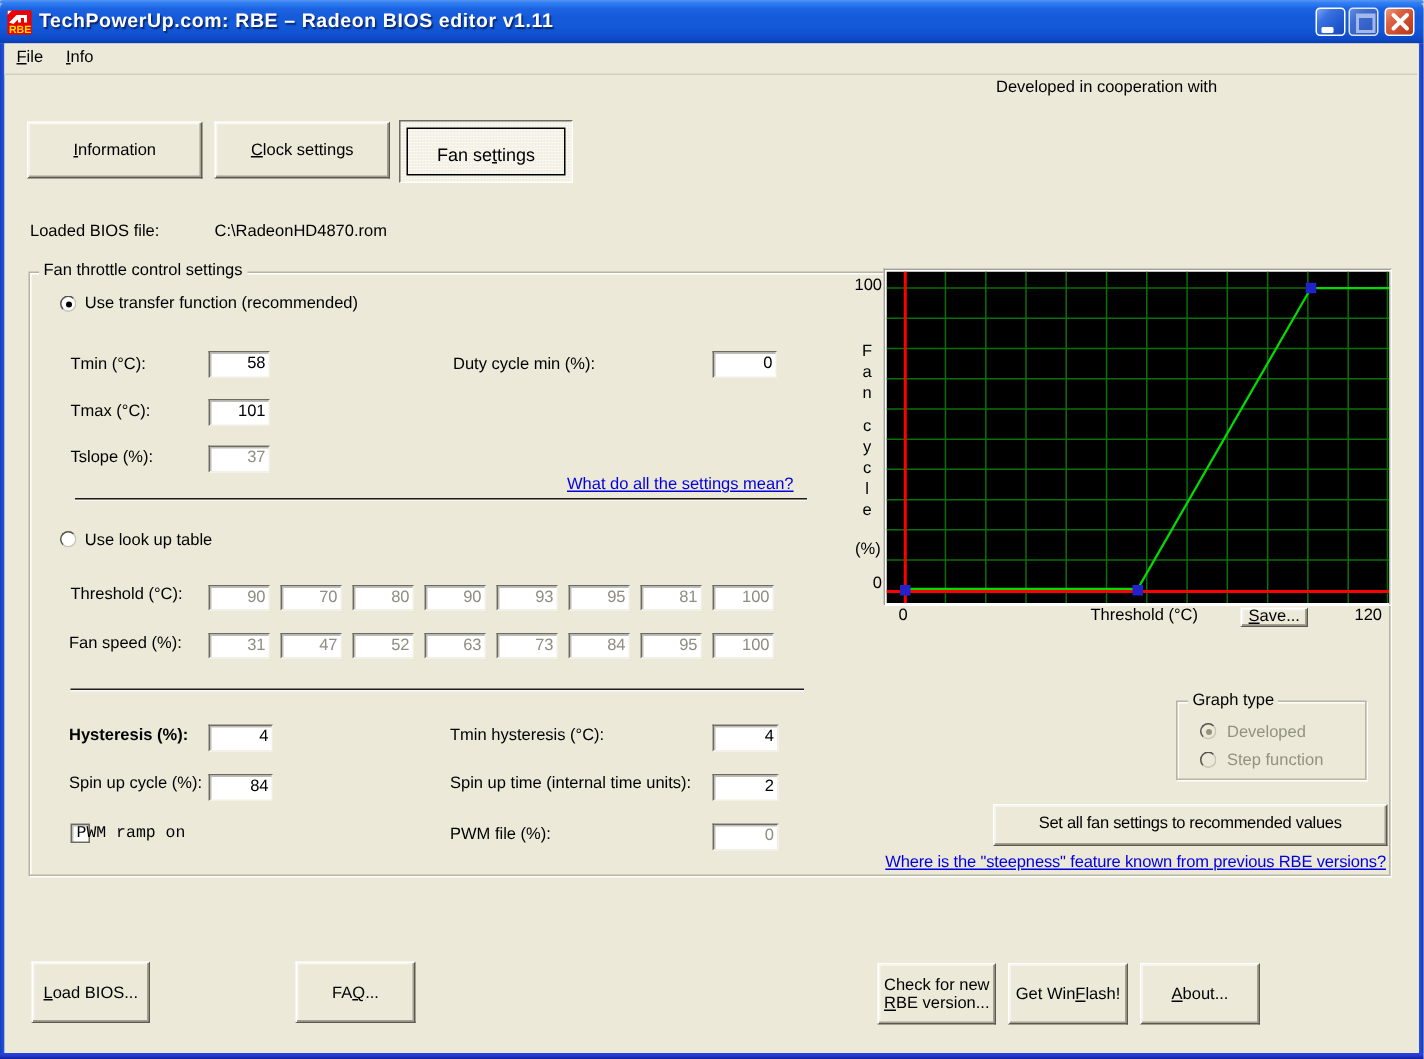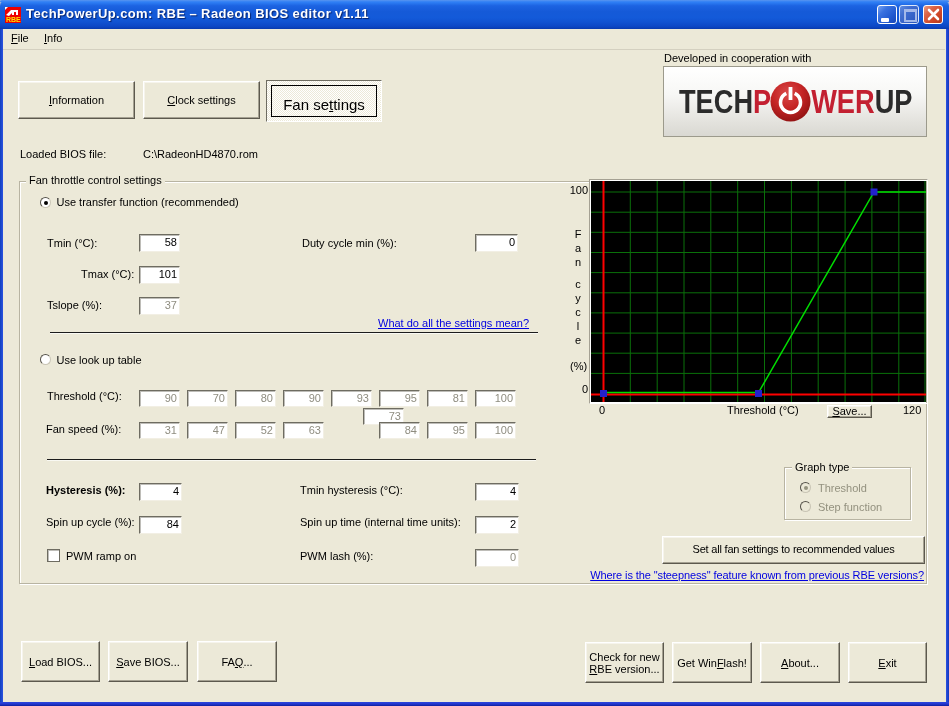--- a/index.html
+++ b/index.html
@@ -90,58 +90,43 @@
  <div class="abs menuitem" style="left:11px;top:32px;"><u>F</u>ile</div>
  <div class="abs menuitem" style="left:44px;top:32px;"><u>I</u>nfo</div>
 
  <div class="abs btn" style="left:18px;top:81px;width:117px;height:38px;">
       <span class="bt" style="top:12px;"><u>I</u>nformation</span>
     </div>
  <div class="abs btn" style="left:143px;top:81px;width:117px;height:38px;">
       <span class="bt" style="top:12px;"><u>C</u>lock settings</span>
     </div>
  <div class="abs" style="left:266px;top:80px;width:116px;height:42px;border:1px solid;border-color:#6e6c61 #fff #fff #6e6c61;box-sizing:border-box;background:repeating-conic-gradient(#ffffff 0% 25%,#ece9d8 0% 50%) 0 0/2px 2px;">
-   <div style="position:absolute;left:4px;top:4px;right:4px;bottom:4px;border:1px solid #000;text-align:center;font-size:15px;">
+   <div style="position:absolute;left:4px;top:4px;right:4px;bottom:4px;border:1px solid #000;text-align:center;font-size:12px;">
         <span style="position:absolute;left:0;right:0;top:10px;">Fan se<u>t</u>tings</span>
       </div>
  </div>
 
  <div class="abs lbl" style="left:664px;top:52px;">Developed in cooperation with</div>
- <div class="abs" style="left:663px;top:66px;width:264px;height:71px;border:1px solid #9c9a8c;box-sizing:border-box;background:linear-gradient(180deg,#ffffff 0%,#f7f7f5 40%,#e3e2dd 80%,#d9d8d2 100%);">
-   <div id="logotxt" style="position:absolute;left:15px;top:15px;font-size:34px;font-weight:bold;color:#2b2b2b;white-space:nowrap;transform:scaleX(0.8);transform-origin:0 0;">TECH<span style="color:#c32031">P</span><span style="display:inline-block;width:50px;"></span><span style="color:#c32031">WER</span>UP</div>
-   <svg style="position:absolute;left:106px;top:14px;" width="41" height="41" viewBox="0 0 41 41">
-     <defs>
-          <radialGradient id="pg" cx="42%" cy="30%" r="75%">
-       <stop offset="0%" stop-color="#da4a4a"></stop>
-            <stop offset="50%" stop-color="#c52525"></stop>
-            <stop offset="100%" stop-color="#8e1111"></stop>
-     </radialGradient>
-        </defs>
-     <circle cx="20.5" cy="20.5" r="20" fill="url(#pg)"></circle>
-     <path d="M16.27 12.44 A10 10 0 1 0 24.73 12.44" fill="none" stroke="#fff" stroke-width="3.6"></path>
-     <rect x="18.6" y="6" width="3.8" height="13" fill="#fff"></rect>
-   </svg>
- </div>
 
  <div class="abs lbl" style="left:20px;top:148px;">Loaded BIOS file:</div>
  <div class="abs lbl" style="left:143px;top:148px;">C:\RadeonHD4870.rom</div>
 
  <div class="abs group" style="left:19px;top:181px;width:908px;height:403px;"></div>
  <div class="abs lbl" style="left:26px;top:174px;background:#ece9d8;padding:0 3px;">Fan throttle control settings</div>
 
  <div class="abs radio" style="left:40px;top:197px;">
       <div class="dot"></div>
     </div>
  <div class="abs lbl" style="left:56.5px;top:196px;">Use transfer function (recommended)</div>
 
  <div class="abs lbl" style="left:47px;top:237px;">Tmin (°C):</div>
  <div class="abs tb" style="left:139px;top:234px;width:41px;height:18px;">
       <span>58</span>
     </div>
- <div class="abs lbl" style="left:47px;top:268px;margin-left:34px;">Tmax (°C):</div>
+ <div class="abs lbl" style="left:47px;top:268px;">Tmax (°C):</div>
  <div class="abs tb" style="left:139px;top:266px;width:41px;height:18px;">
       <span>101</span>
     </div>
  <div class="abs lbl" style="left:47px;top:299px;">Tslope (%):</div>
  <div class="abs tb dis" style="left:139px;top:297px;width:41px;height:18px;">
       <span>37</span>
     </div>
  <div class="abs lbl" style="left:302px;top:237px;">Duty cycle min (%):</div>
  <div class="abs tb" style="left:475px;top:234px;width:43px;height:18px;">
       <span>0</span>
@@ -174,21 +159,21 @@
     </div>
  <div class="abs tb dis" style="left:283px;top:390px;width:41px;height:17px;">
       <span>90</span>
     </div>
  <div class="abs tb dis" style="left:283px;top:422px;width:41px;height:17px;">
       <span>63</span>
     </div>
  <div class="abs tb dis" style="left:331px;top:390px;width:41px;height:17px;">
       <span>93</span>
     </div>
- <div class="abs tb dis" style="left:331px;top:408px;width:41px;height:17px;margin-left:32px;">
+ <div class="abs tb dis" style="left:331px;top:422px;width:41px;height:17px;">
       <span>73</span>
     </div>
  <div class="abs tb dis" style="left:379px;top:390px;width:41px;height:17px;">
       <span>95</span>
     </div>
  <div class="abs tb dis" style="left:379px;top:422px;width:41px;height:17px;">
       <span>84</span>
     </div>
  <div class="abs tb dis" style="left:427px;top:390px;width:41px;height:17px;">
       <span>81</span>
@@ -215,22 +200,22 @@
     </div>
  <div class="abs lbl" style="left:46px;top:516px;">Spin up cycle (%):</div>
  <div class="abs tb" style="left:139px;top:516px;width:43px;height:18px;">
       <span>84</span>
     </div>
  <div class="abs lbl" style="left:300px;top:516px;">Spin up time (internal time units):</div>
  <div class="abs tb" style="left:475px;top:516px;width:44px;height:18px;">
       <span>2</span>
     </div>
  <div class="abs check" style="left:47px;top:549px;"></div>
- <div class="abs lbl" style="left:66px;top:550px;">PWM ramp on</div>
- <div class="abs lbl" style="left:300px;top:550px;">PWM lash (%):</div>
+ <div class="abs lbl" style="left:51px;top:550px;font-family:Liberation Mono, monospace;">PWM ramp on</div>
+ <div class="abs lbl" style="left:300px;top:550px;">PWM file (%):</div>
  <div class="abs tb dis" style="left:475px;top:549px;width:44px;height:18px;">
       <span>0</span>
     </div>
 
  <div class="abs" style="left:588.5px;top:178.5px;border:1px solid;border-color:#a5a193 #fff #fff #a5a193;background:#fff;padding:1px;">
  <svg style="display:block;" width="335" height="221" viewBox="0 0 335 221">
    <rect width="335" height="221" fill="#000"></rect>
    <g stroke="#0a700a" stroke-width="1">
      <line x1="39.3" y1="0" x2="39.3" y2="221"></line>
           <line x1="66.2" y1="0" x2="66.2" y2="221"></line>
@@ -275,43 +260,37 @@
  <div class="abs btn" style="left:827px;top:405px;width:45px;height:13px;line-height:11px;">
       <span class="bt" style="top:0px;"><u>S</u>ave...</span>
     </div>
  <div class="abs lbl" style="left:903px;top:404px;">120</div>
 
  <div class="abs group" style="left:784px;top:467px;width:127px;height:53px;"></div>
  <div class="abs lbl" style="left:792px;top:461px;background:#ece9d8;padding:0 3px;">Graph type</div>
  <div class="abs radio dis" style="left:800px;top:482px;">
       <div class="dot"></div>
     </div>
- <div class="abs glbl" style="left:818px;top:482px;">Threshold</div>
+ <div class="abs glbl" style="left:818px;top:482px;">Developed</div>
  <div class="abs radio dis" style="left:800px;top:501px;"></div>
  <div class="abs glbl" style="left:818px;top:501px;">Step function</div>
 
  <div class="abs btn" style="left:662px;top:536px;width:263px;height:28px;">
       <span class="bt" style="top:6px;letter-spacing:-0.2px;">Set all fan settings to recommended values</span>
     </div>
  <a class="abs link" style="right:25px;top:569px;letter-spacing:-0.1px;">Where is the "steepness" feature known from previous RBE versions?</a>
 
  <div class="abs btn" style="left:21px;top:641px;width:79px;height:41px;">
       <span class="bt" style="top:14px;"><u>L</u>oad BIOS...</span>
     </div>
- <div class="abs btn" style="left:108px;top:641px;width:80px;height:41px;">
-      <span class="bt" style="top:14px;"><u>S</u>ave BIOS...</span>
-    </div>
  <div class="abs btn" style="left:197px;top:641px;width:80px;height:41px;">
       <span class="bt" style="top:14px;">FA<u>Q</u>...</span>
     </div>
  <div class="abs btn" style="left:585px;top:642px;width:79px;height:41px;">
       <span class="bt" style="top:8px;">Check for new<br><u>R</u>BE version...</span>
     </div>
  <div class="abs btn" style="left:672px;top:642px;width:80px;height:41px;">
       <span class="bt" style="top:14px;">Get Win<u>F</u>lash!</span>
     </div>
  <div class="abs btn" style="left:760px;top:642px;width:80px;height:41px;">
       <span class="bt" style="top:14px;"><u>A</u>bout...</span>
     </div>
- <div class="abs btn" style="left:848px;top:642px;width:79px;height:41px;">
-      <span class="bt" style="top:14px;"><u>E</u>xit</span>
-    </div>
 </div>
 
 </body></html>

